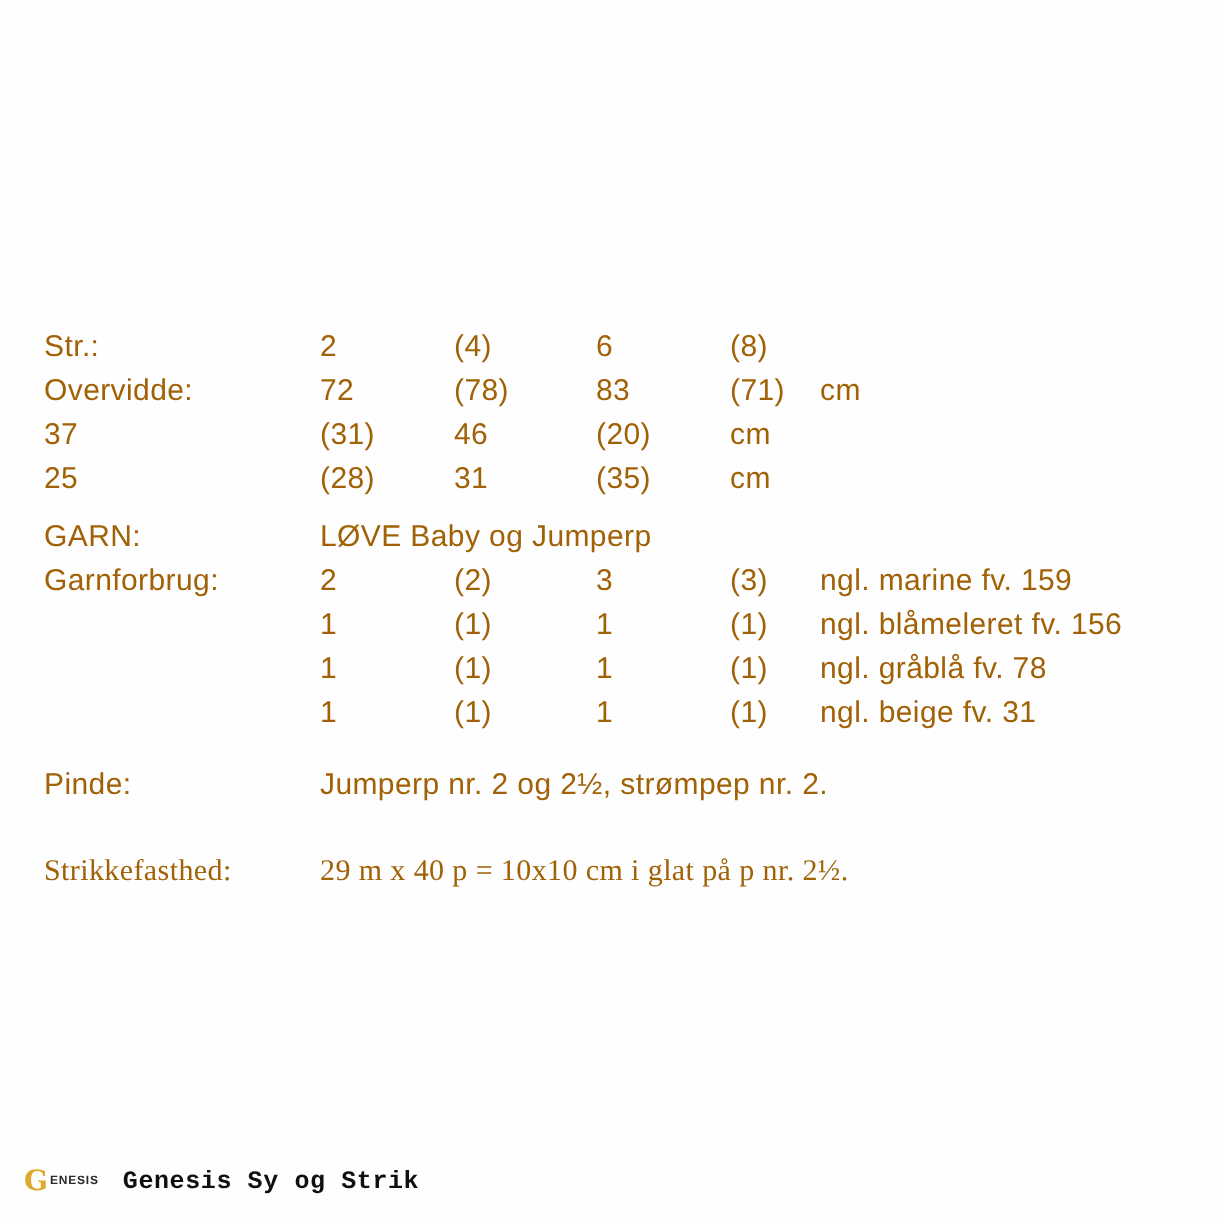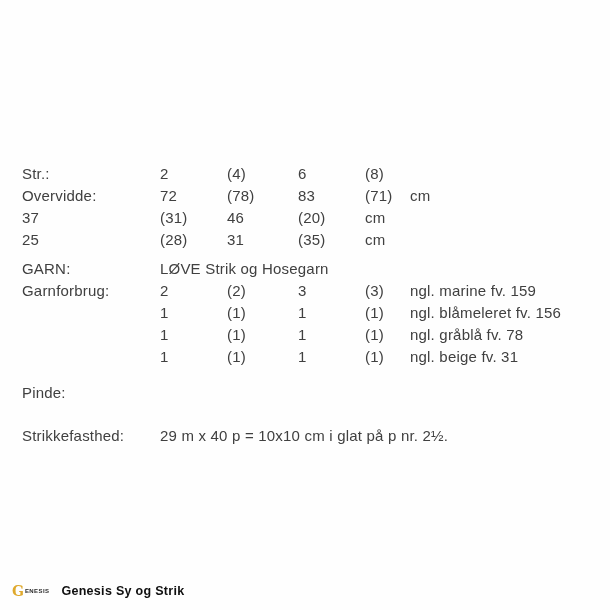--- a/index.html
+++ b/index.html
@@ -13,37 +13,37 @@
   .page {
     position: absolute;
     inset: 0;
     background: #fefefe;
   }
   .content {
     position: absolute;
     left: 22px;
     top: 163px;
     right: 10px;
-    color: #404040;
+    color: #a16207;
     font-size: 15px;
     letter-spacing: 0.2px;
   }
   .row {
     display: grid;
     grid-template-columns: 138px 67px 71px 67px 45px auto;
     line-height: 22px;
     height: 22px;
     white-space: nowrap;
   }
   .row .value-span {
     grid-column: 2 / -1;
   }
   .group-garn { margin-top: 7px; }
   .group-pinde { margin-top: 14px; }
-  .group-gauge { margin-top: 21px; }
+  .group-gauge { margin-top: 21px; font-family: Liberation Serif, serif; }
   .cell { display: block; }
   .footer {
     position: absolute;
     left: 12px;
     top: 583px;
     display: flex;
     align-items: center;
     height: 16px;
   }
   .logo {
@@ -63,20 +63,21 @@
     letter-spacing: 0.4px;
     color: #2a2a2a;
     text-transform: uppercase;
     margin-left: 1px;
   }
   .brand {
     font-weight: bold;
     font-size: 12.5px;
     color: #0f0f0f;
     letter-spacing: 0.3px;
+    font-family: Liberation Mono, monospace;
   }
 </style>
 </head>
 <body>
 
 <div class="page">
 
   <div class="content">
 
     <section class="group-sizes">
@@ -107,21 +108,21 @@
         <span class="cell">(28)</span>
         <span class="cell">31</span>
         <span class="cell">(35)</span>
         <span class="cell">cm</span>
       </div>
     </section>
 
     <section class="group-garn">
       <div class="row">
         <span class="cell">GARN:</span>
-        <span class="cell value-span">LØVE Strik og Hosegarn</span>
+        <span class="cell value-span">LØVE Baby og Jumperp</span>
       </div>
       <div class="row">
         <span class="cell">Garnforbrug:</span>
         <span class="cell">2</span>
         <span class="cell">(2)</span>
         <span class="cell">3</span>
         <span class="cell">(3)</span>
         <span class="cell">ngl. marine fv. 159</span>
       </div>
       <div class="row">
@@ -146,20 +147,21 @@
         <span class="cell">(1)</span>
         <span class="cell">1</span>
         <span class="cell">(1)</span>
         <span class="cell">ngl. beige fv. 31</span>
       </div>
     </section>
 
     <section class="group-pinde">
       <div class="row">
         <span class="cell">Pinde:</span>
+        <span class="cell value-span">Jumperp nr. 2 og 2½, strømpep nr. 2.</span>
       </div>
     </section>
 
     <section class="group-gauge">
       <div class="row">
         <span class="cell">Strikkefasthed:</span>
         <span class="cell value-span">29 m x 40 p = 10x10 cm i glat på p nr. 2½.</span>
       </div>
     </section>
 

